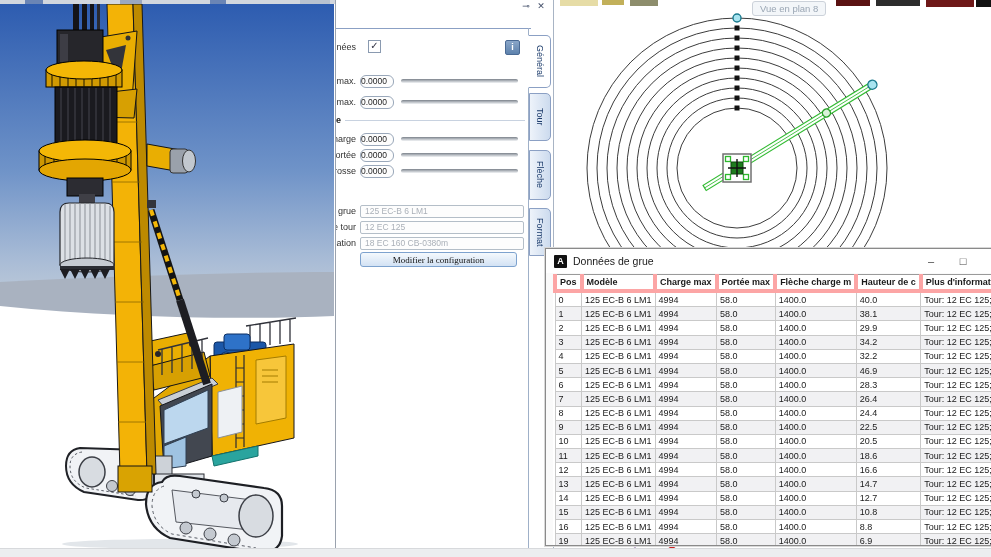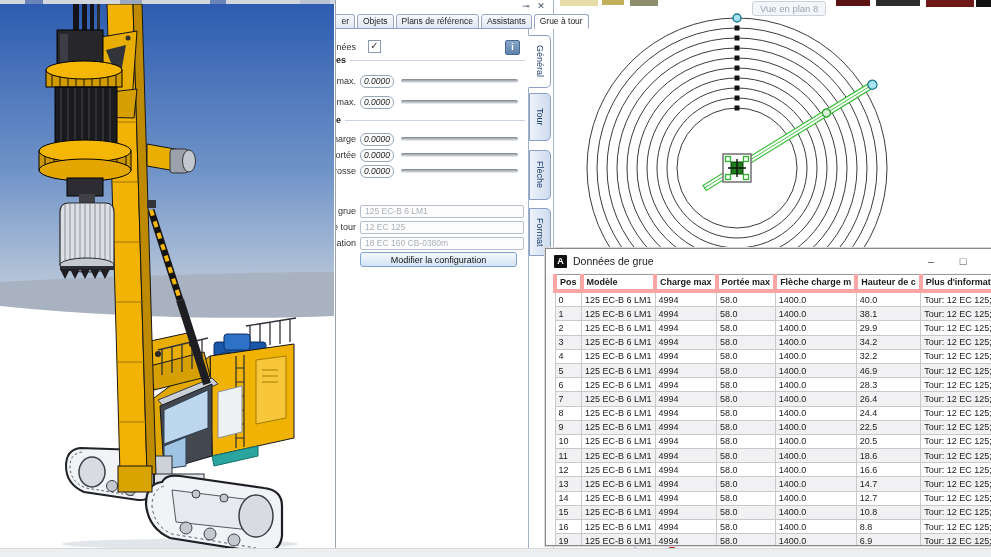--- a/index.html
+++ b/index.html
@@ -11,32 +11,32 @@
   .winctl{position:absolute;top:1px;font-size:9px;color:#44506a;width:12px;text-align:center;cursor:default;}
   .tabbar{position:absolute;left:0;top:15px;height:14px;display:flex;align-items:flex-end;}
   .tab{height:13px;line-height:13px;padding:0 5px;font-size:8.5px;color:#222;
        background:linear-gradient(#f8fafd,#dde7f3);border:1px solid #96a7c4;
        border-radius:3px 3px 0 0;margin-right:2px;white-space:nowrap;}
   .tab.cut{width:46px;text-align:right;border-left:none;}
   .tab.active{background:#fff;border-bottom:1px solid #fff;position:relative;z-index:3;}
   .tabline{position:absolute;left:0;right:22px;top:28px;border-top:1px solid #8ba0c4;}
   .frow{position:absolute;left:0;height:14px;display:flex;align-items:center;}
   .flabel{width:58px;text-align:right;font-size:9px;color:#333;white-space:nowrap;overflow:hidden;}
-  .fbox{margin-left:4px;width:32px;height:11px;line-height:11px;text-align:center;font-size:8.5px;
-        border:1px solid #9aa8ba;border-radius:6px;background:#fdfdfd;color:#222;font-style:italic;}
+  .fbox{margin-left:4px;width:32px;height:11px;line-height:11px;text-align:left;font-size:8.5px;
+        border:1px solid #9aa8ba;border-radius:6px;background:#fdfdfd;color:#222;}
   .ftrack{margin-left:7px;width:117px;height:3px;border-radius:2px;
           background:linear-gradient(#9aa0a8,#f2f4f6);border-top:1px solid #8a9098;}
   .sect{position:absolute;left:38px;right:28px;height:12px;display:flex;align-items:center;}
   .sect-title{font-size:9px;font-weight:bold;color:#222;margin-right:4px;}
   .sect-line{flex:1;border-top:1px solid #c8d2e0;}
   .cfgbox{margin-left:4px;width:154px;height:11px;line-height:11px;font-size:8.5px;padding:0 4px;
           border:1px solid #b4bec8;border-radius:2px;background:#fdfdfd;color:#aab0b8;
           white-space:nowrap;overflow:hidden;}
   #modify-btn{position:absolute;left:62px;top:252px;width:157px;height:15px;font-size:9px;
-          font-family:Liberation Sans, sans-serif;color:#111;border:1px solid #7da2ce;border-radius:3px;
+          font-family:Liberation Serif, serif;color:#111;border:1px solid #7da2ce;border-radius:3px;
           background:linear-gradient(#f4f9fd,#d3e2f4);padding:0;}
   .chkrow{position:absolute;left:0;top:40px;height:13px;display:flex;align-items:center;}
   .chk{margin-left:12px;width:11px;height:11px;border:1px solid #8a9ab0;background:#fff;
        font-size:10px;line-height:10px;text-align:center;color:#334;}
   #info-btn{position:absolute;left:207px;top:40px;width:13px;height:13px;border:1px solid #4a6a94;
        border-radius:2px;background:linear-gradient(#8aa6c8,#5d82ad);color:#fff;font-size:9px;
        font-weight:bold;text-align:center;line-height:13px;}
   .side-sep{position:absolute;left:230px;top:28px;bottom:0;border-left:1px solid #9fb0c8;}
   .sidetab{position:absolute;left:231px;width:20px;writing-mode:vertical-rl;
        display:flex;align-items:center;justify-content:center;font-size:9px;color:#1a3a6a;
@@ -74,39 +74,28 @@
 </style>
 </head>
 <body>
 
 <div id="root">
 
   <div id="panel">
     <span class="winctl" style="left:222px">⊸</span>
     <span class="winctl" style="left:237px">✕</span>
 
-    <div class="tabbar">
-      <div class="tab cut">er</div>
-      <div class="tab">Objets</div>
-      <div class="tab">Plans de référence</div>
-      <div class="tab">Assistants</div>
-      <div class="tab active">Grue à tour</div>
-    </div>
     <div class="tabline"></div>
 
     <div class="chkrow">
       <span class="flabel">nnées</span>
       <span class="chk">✓</span>
     </div>
     <div id="info-btn">i</div>
 
-    <div class="sect" style="top:54px">
-      <span class="sect-title">es</span>
-        <span class="sect-line"></span>
-    </div>
     <div class="frow" style="top:74px">
       <span class="flabel">e max.</span>
       <span class="fbox">0.0000</span>
       <span class="ftrack"></span>
     </div>
     <div class="frow" style="top:95px">
       <span class="flabel">e max.</span>
       <span class="fbox">0.0000</span>
       <span class="ftrack"></span>
     </div>

